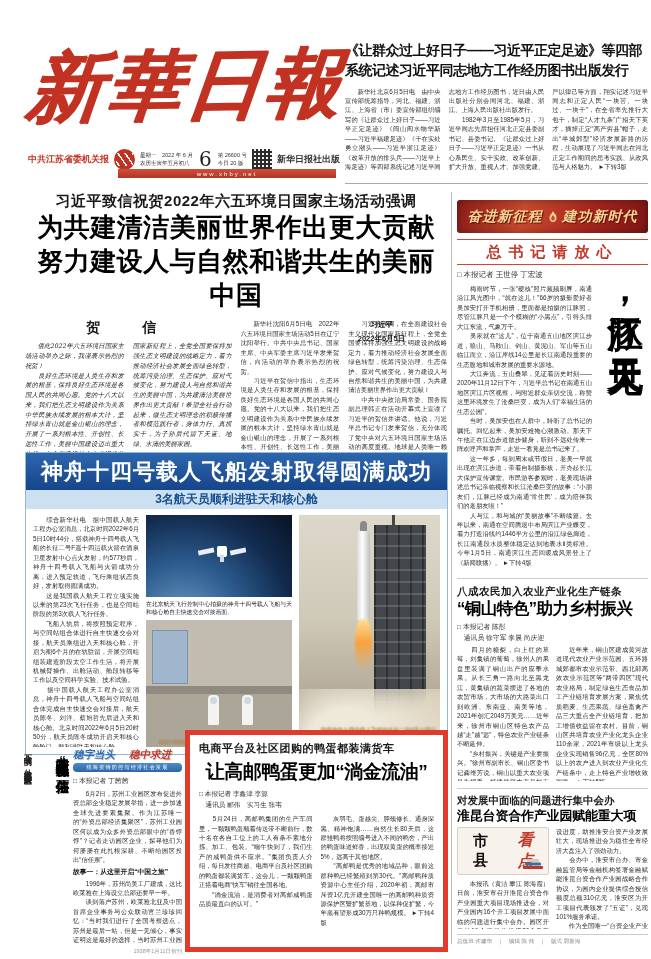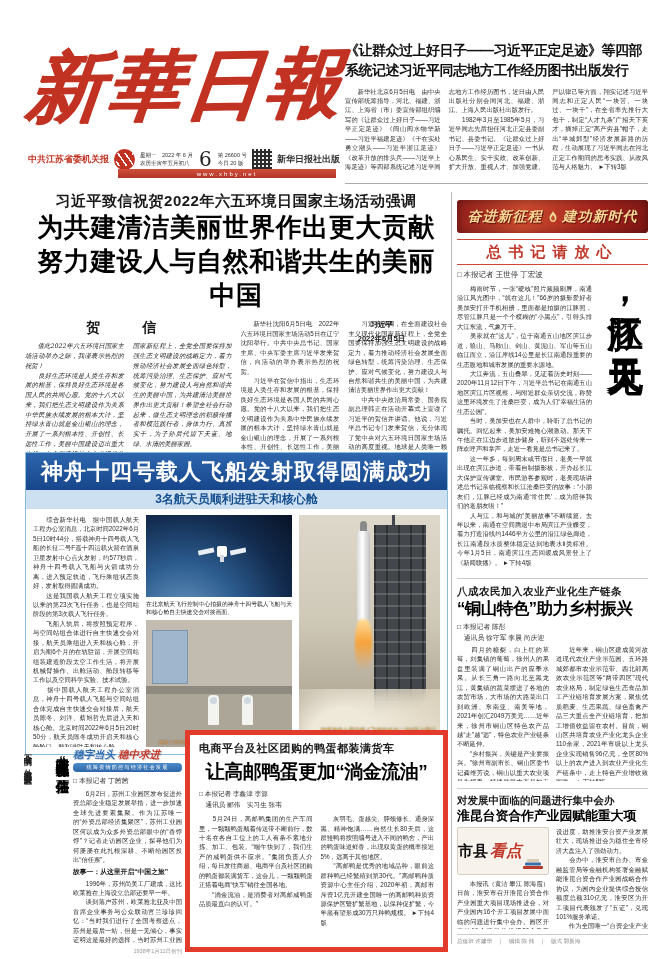--- a/index.html
+++ b/index.html
@@ -99,34 +99,34 @@
   .hr2{top:578px;height:1px;background:#ccc;}
   .ts-kicker{top:585px;font-size:10.5px;font-weight:bold;letter-spacing:0.5px;}
   .ts-head{top:598px;font-size:16.5px;font-weight:900;letter-spacing:-0.5px;color:#000;}
   .ts-by{top:622px;font-size:6.8px;line-height:1.6;color:#333;}
   .ts-cols{top:645px;height:136px;display:grid;grid-template-columns:1fr 1fr;gap:7px;}
   .hr3{top:788px;height:1px;background:#ccc;}
   .hk-kicker{top:794px;font-size:10.5px;font-weight:bold;}
   .hk-head{top:807px;font-size:13px;font-weight:900;letter-spacing:-0.2px;color:#000;}
   .hk-row{top:827px;height:100px;display:grid;grid-template-columns:1fr 1fr;gap:7px;}
   .sxkd{height:46px;border:1px solid #d9cfc0;background:#f7f3ec;border-radius:2px;margin-bottom:4px;
-        display:flex;align-items:center;justify-content:flex-start;gap:2px;position:relative;}
+        display:flex;align-items:center;justify-content:flex-start;gap:16px;position:relative;padding-left:15px;}
   .sxkd .b1{font-size:15px;font-weight:900;color:#111;}
   .sxkd .b2{font-family:"DejaVu Serif",serif;font-style:italic;font-size:16px;font-weight:900;color:#c0392b;}
   .books{position:absolute;right:4px;bottom:3px;}
   .credits{top:934px;font-size:5.6px;color:#888;border-top:1px solid #ccc;padding-top:3px;}
 
   
   .su{left:18px;top:748px;width:164px;height:198px;display:flex;gap:4px;}
   .su-side{width:13px;flex:0 0 auto;writing-mode:vertical-rl;text-orientation:upright;font-size:8px;
         font-weight:bold;color:#222;line-height:1.1;letter-spacing:1px;}
   .su-vhead{width:34px;flex:0 0 auto;writing-mode:vertical-rl;text-orientation:upright;font-size:13.5px;
         font-weight:900;line-height:1.1;color:#000;letter-spacing:0.5px;}
   .su-main{flex:1;overflow:hidden;}
-  .wz{display:flex;gap:3px;align-items:baseline;}
+  .wz{display:flex;gap:14px;align-items:baseline;}
   .wz span{font-family:"DejaVu Serif",serif;font-style:italic;font-weight:900;font-size:10.5px;text-shadow:1px 1px 0 rgba(0,0,0,.15);}
   .wz .w1{color:#2d6cb5;} .wz .w2{color:#c4392b;}
   .wz-ribbon{margin-top:1px;height:9px;border-radius:4px;background:linear-gradient(180deg,#4d8ccb,#2d66a8);
         color:#fff;font-size:5.3px;display:flex;align-items:center;justify-content:center;letter-spacing:1px;}
   .su-byline{font-size:6.8px;color:#333;margin:4px 0 3px;}
   .su-sub{font-size:6.8px;font-weight:900;margin:2px 0;}
   .founded{left:18px;top:948px;width:164px;font-size:5.5px;color:#999;text-align:right;}
 
   
   .duck{left:185px;top:730px;width:263px;height:222px;border:5px solid #e23b2c;background:#fff;

